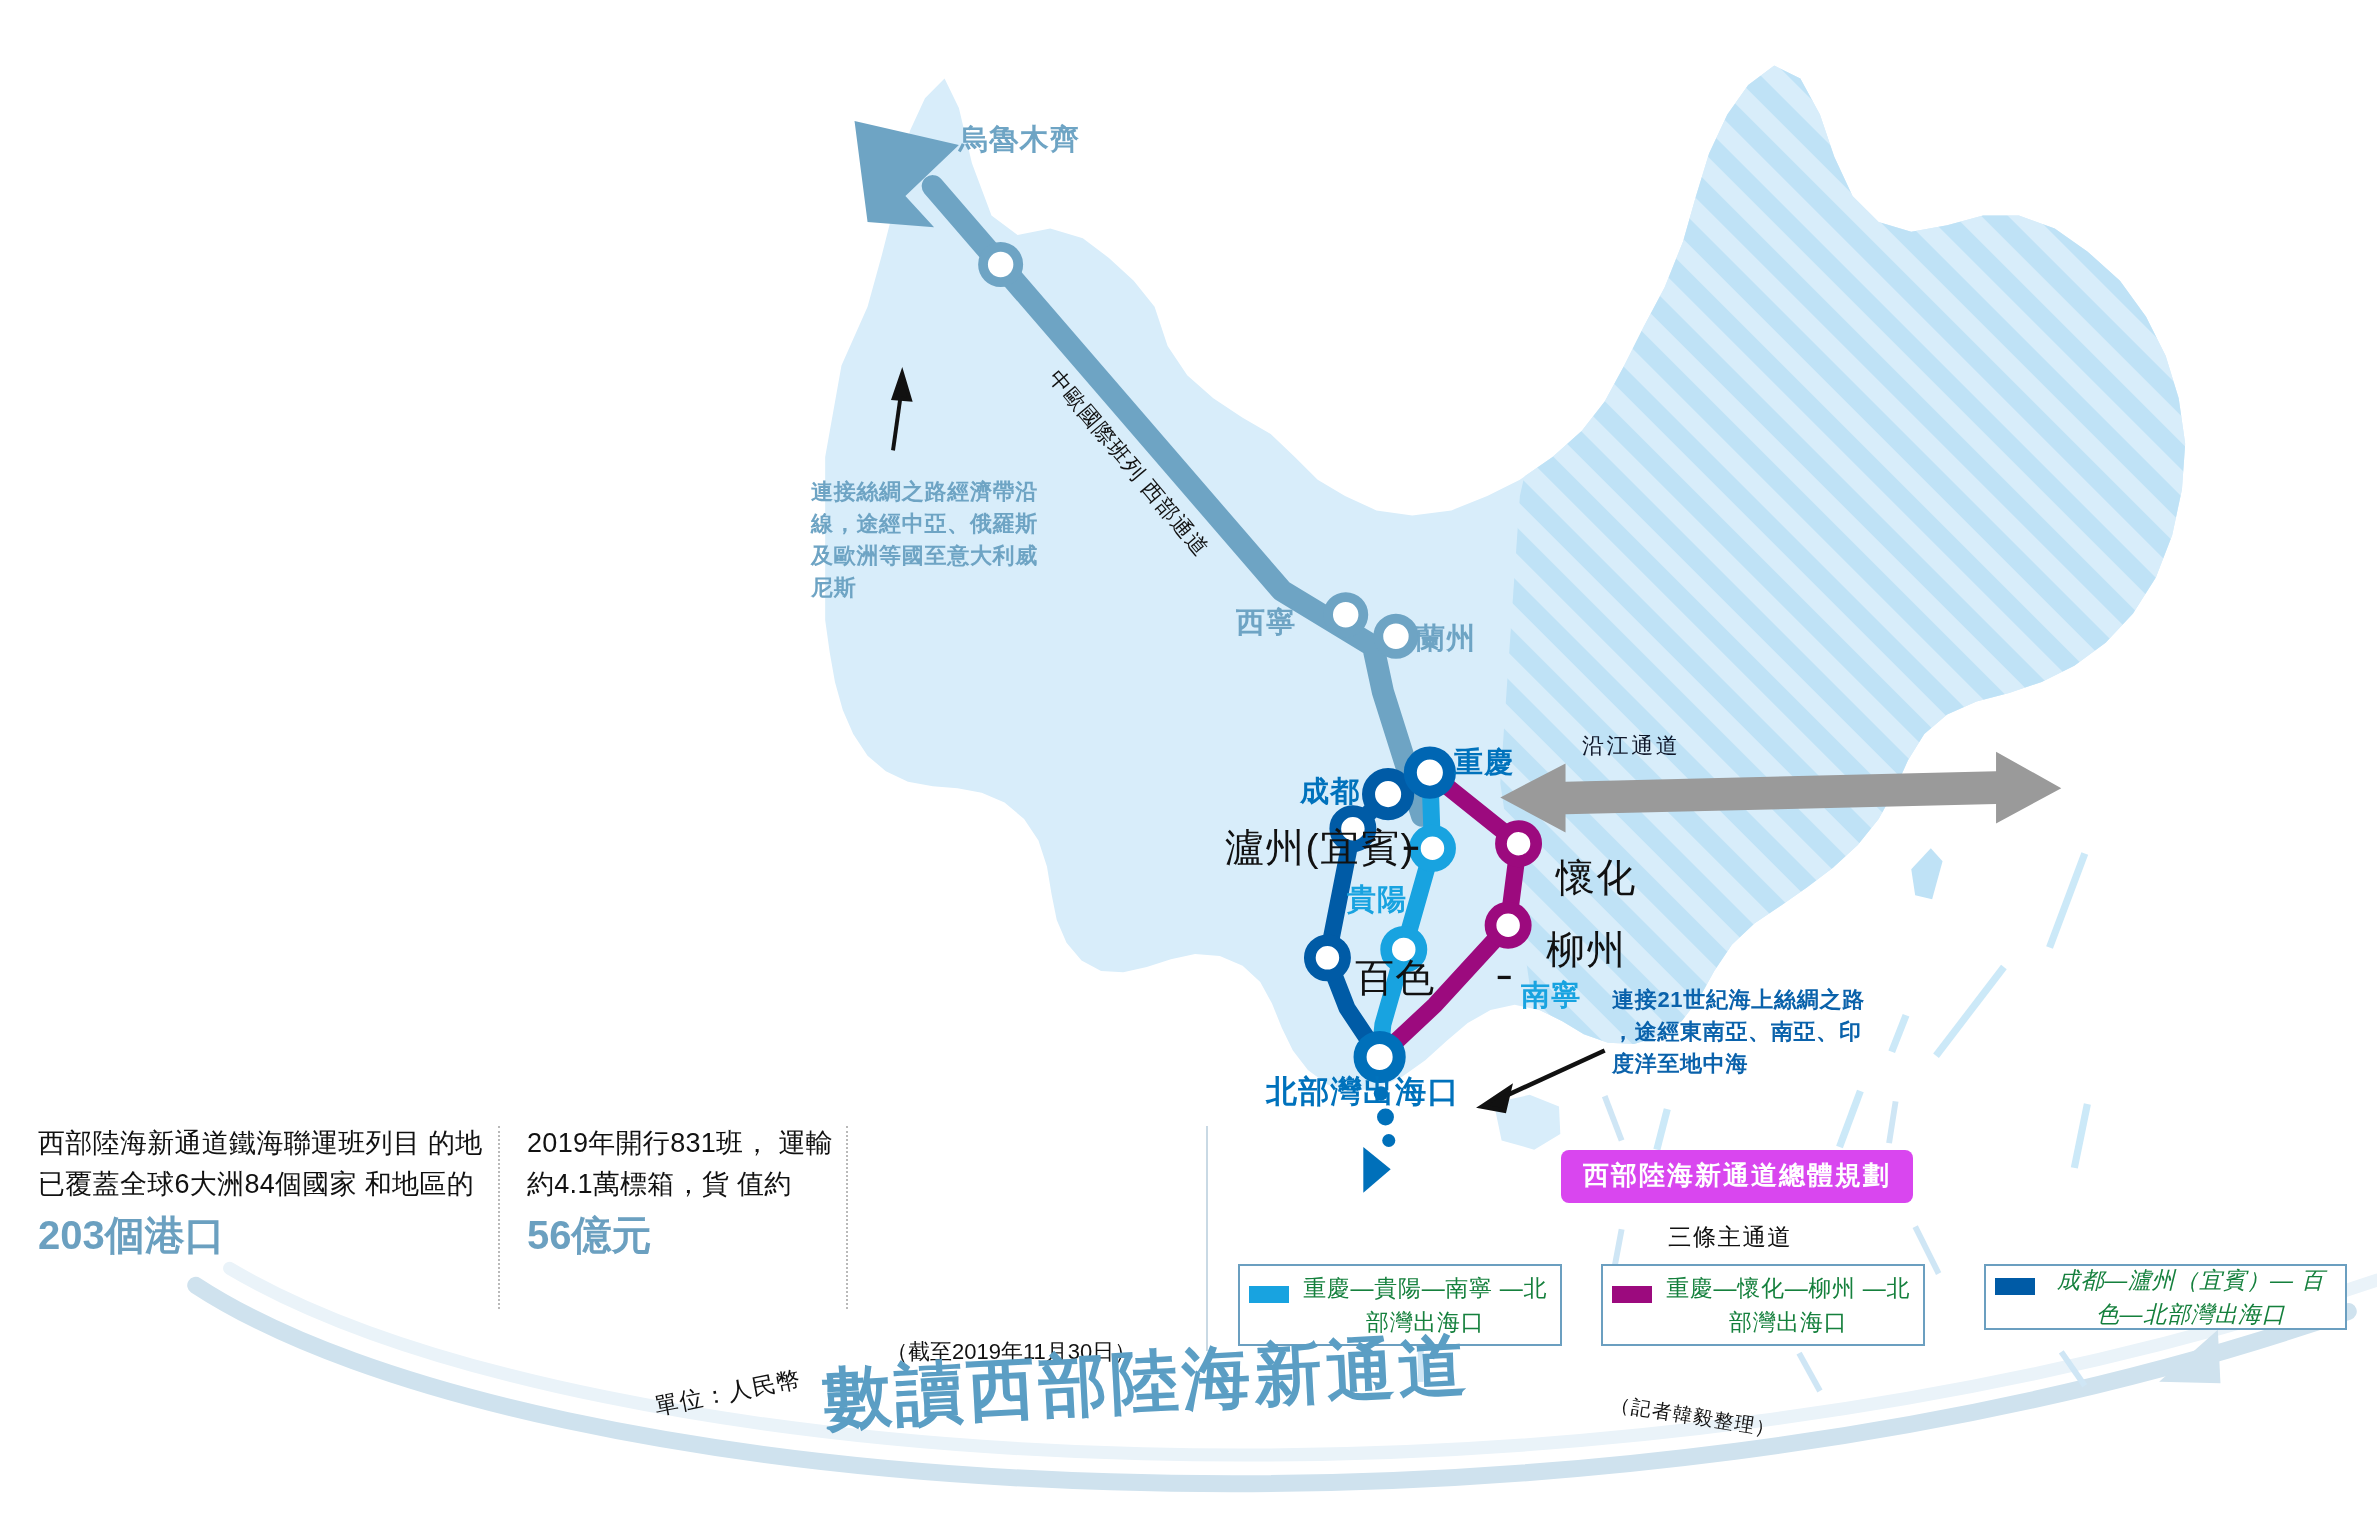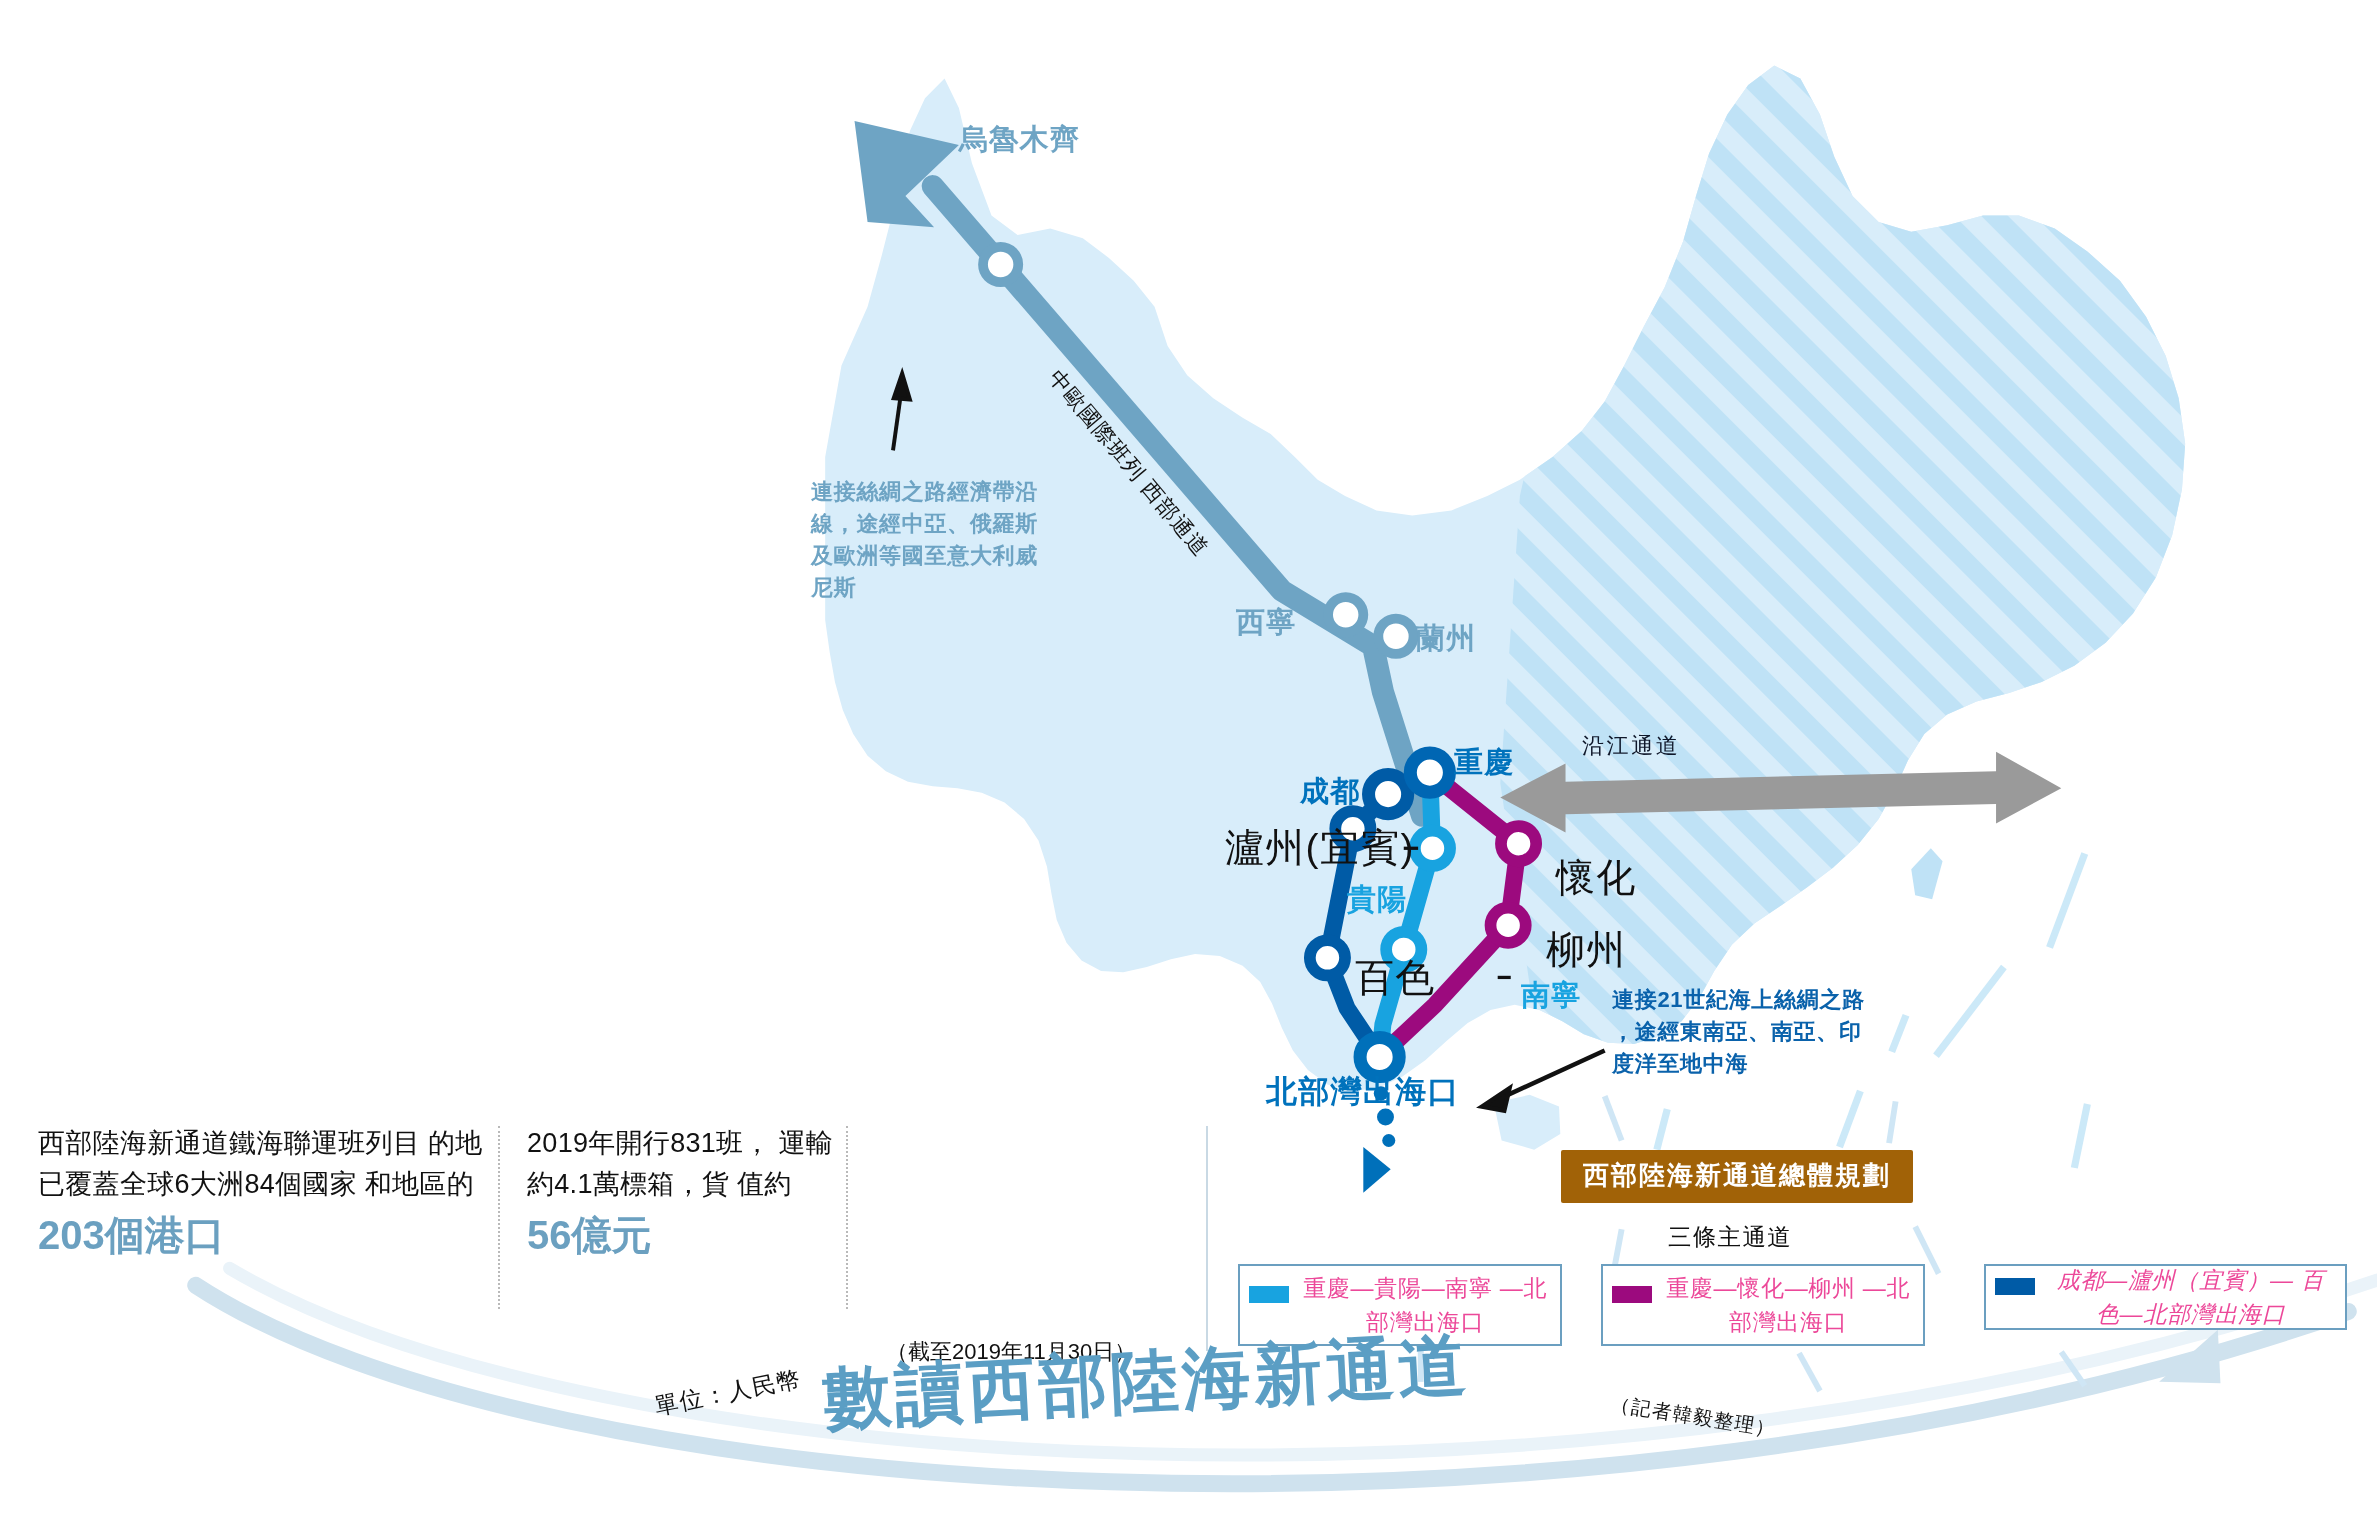--- a/index.html
+++ b/index.html
@@ -32,36 +32,36 @@
   
   .stats{position:absolute;left:0;top:1109px;width:1194px;height:241px;}
   .stat{position:absolute;color:#111;font-size:27px;line-height:1.52;letter-spacing:0.3px;}
   .big{color:#6ba0c0;font-weight:bold;font-size:40px;letter-spacing:0;}
   .dash-sep{position:absolute;width:0;border-left:2px dotted #b9b9b9;}
 
   .asof{position:absolute;color:#111;font-size:22px;}
 
   
   .legend-badge{
-    position:absolute;background:#a16207;color:#ffffff;
+    position:absolute;background:#d946ef;color:#ffffff;
     font-size:26px;font-weight:bold;letter-spacing:2px;
-    padding:7.8px 22px 10.4px 22px;border-radius:2px;white-space:nowrap;
+    padding:7.8px 22px 10.4px 22px;border-radius:8px;white-space:nowrap;
   }
   .legend-sub{position:absolute;color:#111;font-size:23.5px;letter-spacing:1.3px;}
   .legend-box{
     position:absolute;background:#ffffff;border:2.6px solid #6b9fc0;
     box-sizing:border-box;
   }
   .legend-row{
     position:absolute;left:0;top:0;width:100%;height:100%;
     display:flex;align-items:center;justify-content:center;
     padding:0 9px;box-sizing:border-box;gap:10.4px;
   }
   .swatch{width:40px;height:17px;flex:0 0 auto;margin-top:-22px;}
-  .legend-txt{color:#ec4899;font-size:23px;line-height:1.5;letter-spacing:0.7px;text-align:center;}
+  .legend-txt{color:#15803d;font-size:23px;line-height:1.5;letter-spacing:0.7px;text-align:center;}
 
   
   .title-main{
     position:absolute;color:#5b9ec4;font-weight:bold;
     font-size:68px;letter-spacing:3.9px;white-space:nowrap;
   }
   .title-unit{position:absolute;color:#111;font-size:23.5px;white-space:nowrap;letter-spacing:1.3px;}
   .title-credit{position:absolute;color:#111;font-size:19.6px;white-space:nowrap;letter-spacing:1.3px;}
 </style>
 </head>

